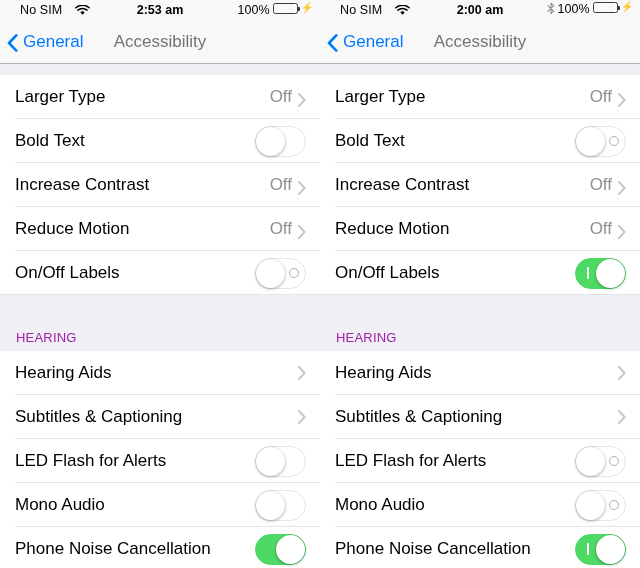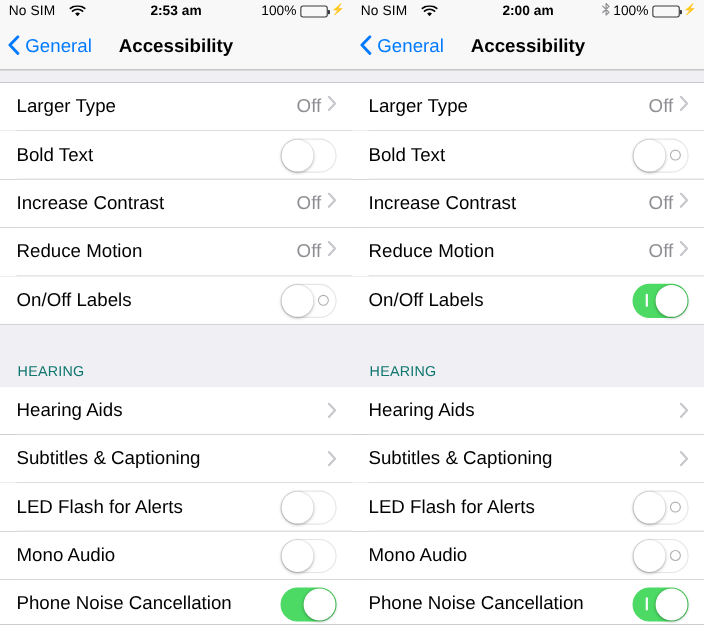--- a/index.html
+++ b/index.html
@@ -37,35 +37,36 @@
     padding: 0 6px 0 8px;
     font-size: 12.5px;
     color: #000;
     position: relative;
   }
   .sb-left {
     display: flex;
     align-items: center;
     gap: 13px;
     flex: 0 0 auto;
+    margin-left: 12px;
   }
   .sb-carrier { font-size: 12.5px; letter-spacing: 0.1px; }
   .wifi-icon { display: block; }
   .sb-center {
     position: absolute;
     left: 0; right: 0;
     text-align: center;
     font-size: 12.5px;
     font-weight: bold;
     pointer-events: none;
   }
   .sb-right {
     margin-left: auto;
     display: flex;
-    align-items: center;
+    align-items: flex-start;
     gap: 3px;
     z-index: 2;
   }
   .sb-pct { font-size: 12.5px; }
   .battery {
     width: 25px;
     height: 11px;
     border: 1px solid #3a3a3a;
     border-radius: 2.5px;
     position: relative;
@@ -94,40 +95,40 @@
     height: 44px;
     background: #f8f8f8;
     border-bottom: 1px solid #b2b2b2;
     display: flex;
     align-items: center;
     position: relative;
     box-sizing: border-box;
   }
   .back-btn {
     display: flex;
-    align-items: flex-start;
+    align-items: flex-end;
     gap: 5px;
     padding-left: 7px;
     color: #007aff;
     font-size: 17px;
     z-index: 2;
     cursor: pointer;
   }
   .chev-back {
     display: block;
     width: 11px;
     height: 18px;
   }
   .nav-title {
     position: absolute;
     left: 0; right: 0;
     text-align: center;
     font-size: 17px;
-    font-weight: bold;
-    color: #000000;
+    font-weight: normal;
+    color: #737373;
   }
 
   
   .content {
     background: #efeff4;
     height: 504px;
     overflow: hidden;
   }
   .group {
     background: #404040;
@@ -155,42 +156,42 @@
   }
   .row.last::after { left: 0; }
   .row-label {
     font-size: 17px;
     color: #000;
     flex: 1 1 auto;
     white-space: nowrap;
   }
   .row-right {
     display: flex;
-    align-items: flex-start;
+    align-items: flex-end;
     gap: 6px;
     padding-right: 14px;
     flex: 0 0 auto;
   }
   .row-value {
     font-size: 17px;
     color: #8e8e93;
   }
   .chev-right {
     display: block;
     width: 8px;
     height: 14px;
   }
 
   .section-header {
     height: 56px;
     display: flex;
     align-items: flex-end;
     padding: 0 0 6px 16px;
     font-size: 13px;
-    color: #0f766e;
+    color: #a21caf;
     letter-spacing: 0.2px;
     background: #efeff4;
     box-sizing: border-box;
   }
 
   
   .switch {
     width: 51px;
     height: 31px;
     border-radius: 16px;

